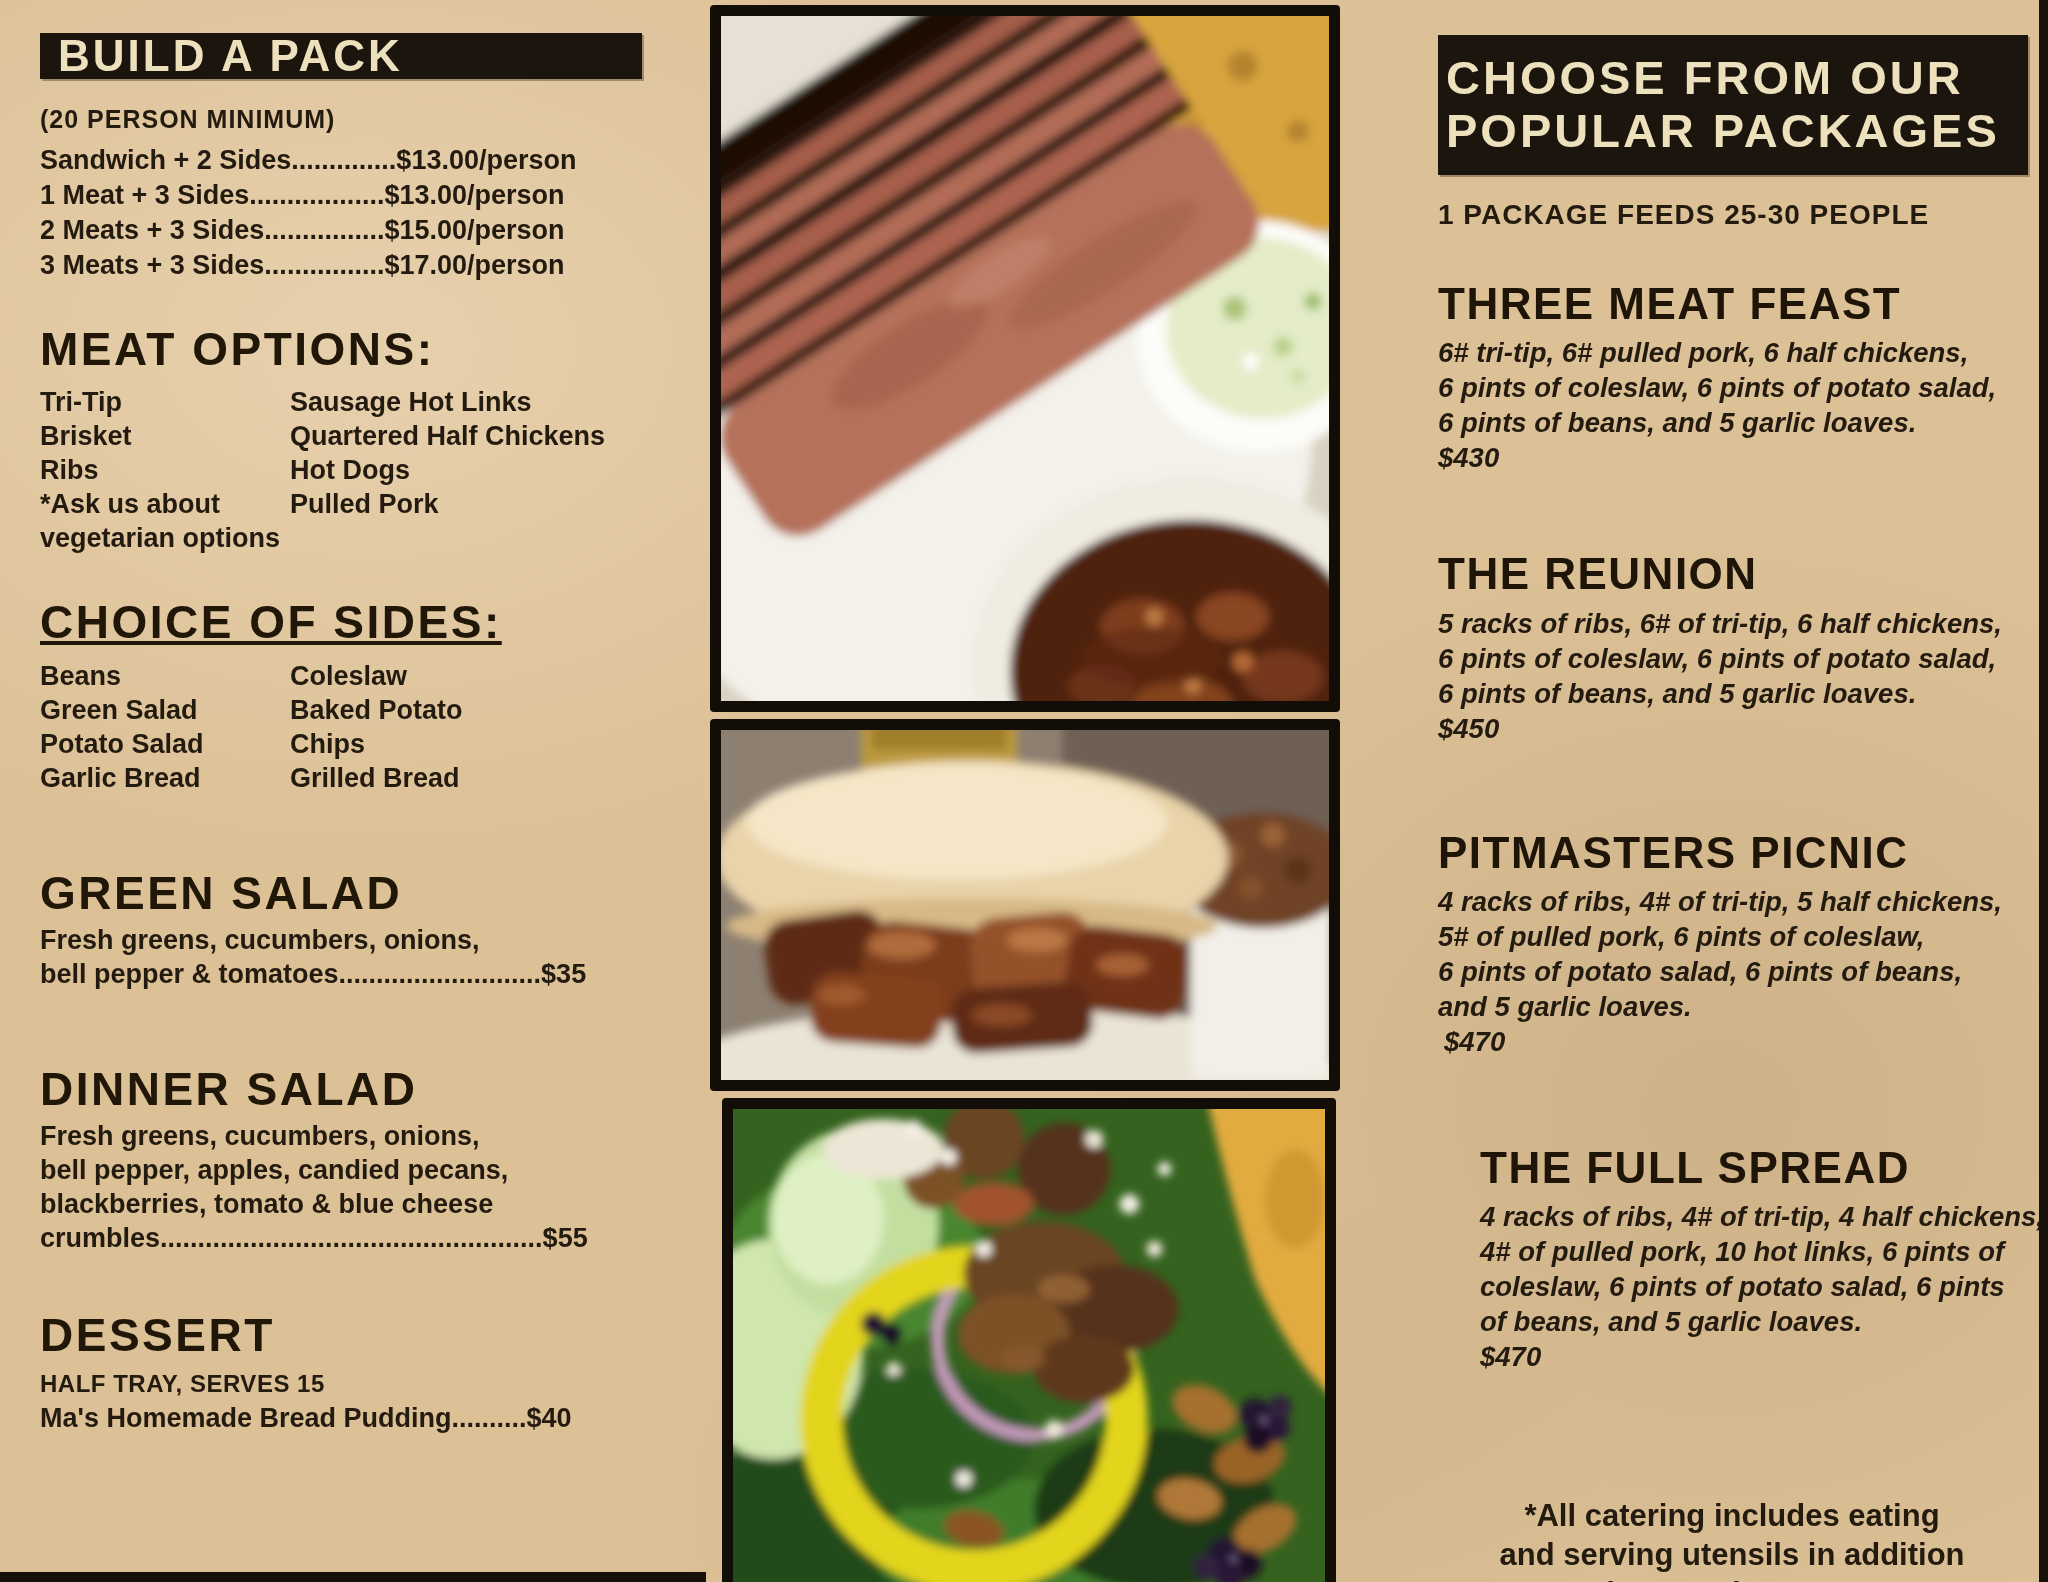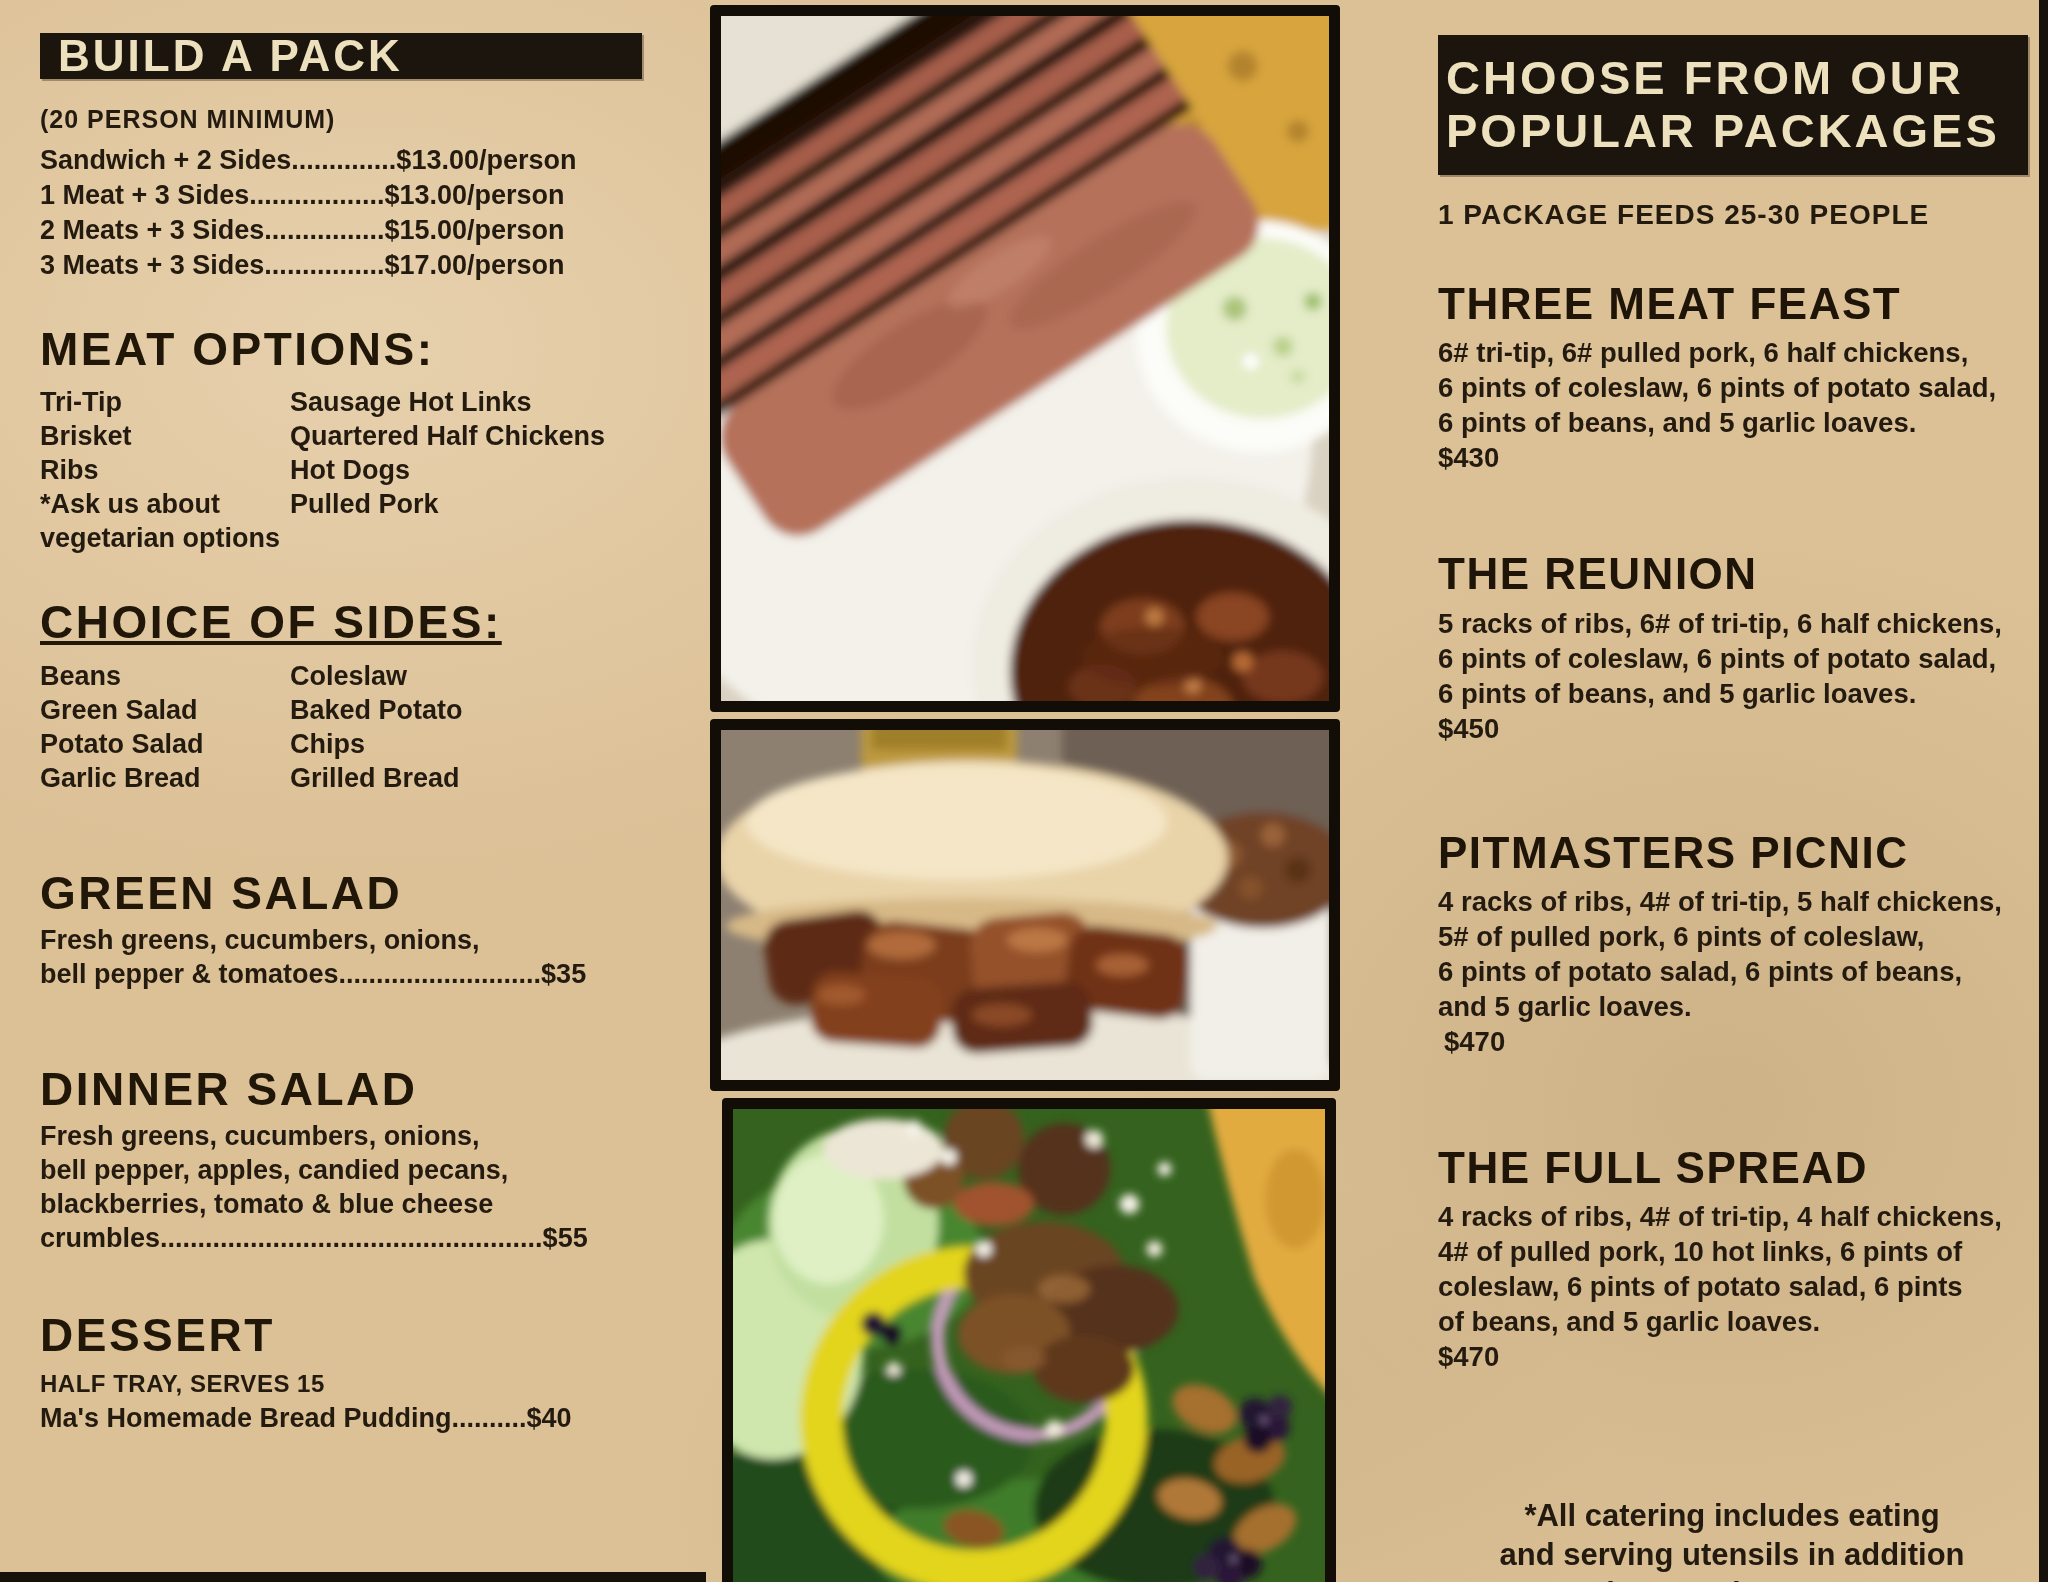--- a/index.html
+++ b/index.html
@@ -57,22 +57,22 @@
   .desc .line{line-height:34px;}
 
   .dessert-sub{font-size:24px;font-weight:900;letter-spacing:0.5px;margin-top:11px;}
   .dessert-item{font-size:27px;font-weight:bold;margin-top:5px;}
 
   
   .pkg-title{
     font-size:44px;font-weight:900;letter-spacing:1.5px;line-height:1.05;
     text-transform:uppercase;color:#1e1508;
   }
-  .pkg1{margin-top:50px;} .pkg2{margin-top:76px;} .pkg3{margin-top:84px;} .pkg4{margin-top:86px;}
-  .pkg-desc{margin-top:8px;}
+  .pkg1{margin-top:50px;} .pkg2{margin-top:76px;} .pkg3{margin-top:84px;} .pkg4{margin-top:86px;margin-left:42px;}
+  .pkg-desc{margin-top:8px;font-style:italic;}
   .pkg-desc .line{font-size:27.5px;line-height:35px;}
   .footnote{margin-top:122px;text-align:center;font-size:31px;font-weight:900;line-height:39px;}
 
   
   .photo-frame{position:absolute;background:#120d07;padding:11px;box-sizing:border-box;border-radius:4px;}
   .photo-frame .ph{width:100%;height:100%;overflow:hidden;display:block;background:#c9b79b;}
   .frame1{left:710px;top:5px;width:630px;height:707px;}
   .frame2{left:710px;top:719px;width:630px;height:372px;}
   .frame3{left:722px;top:1098px;width:614px;height:500px;}
   svg{display:block;}

